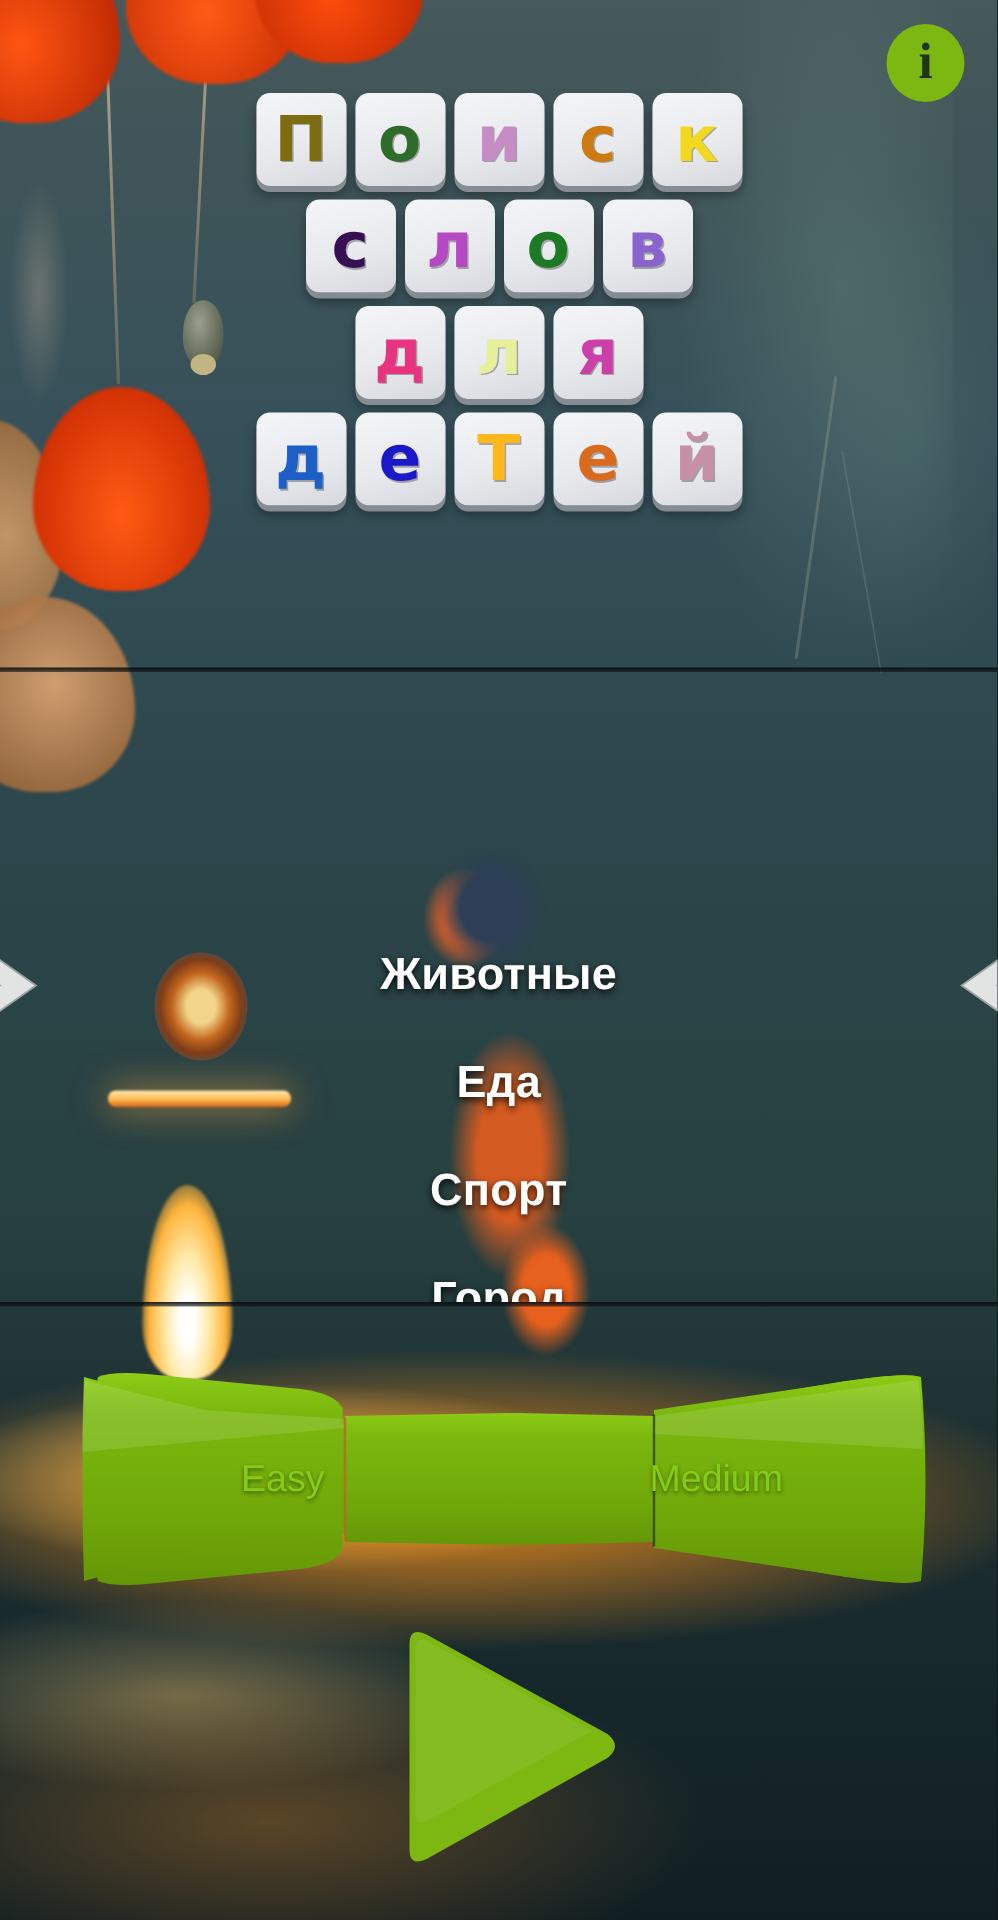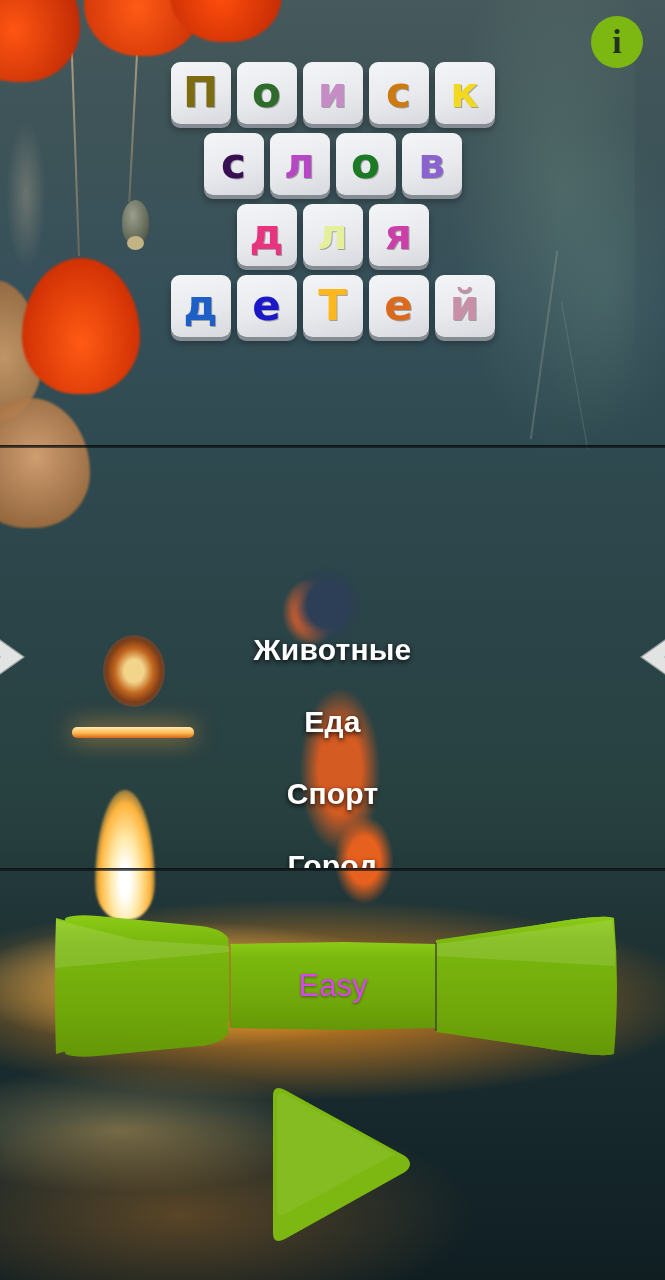--- a/index.html
+++ b/index.html
@@ -171,22 +171,22 @@
     width: 578px; height: 148px;
   }
   .difficulty svg { position: absolute; inset: 0; display:block; }
   .diff-labels {
     position: absolute; inset: 0;
     display: flex;
   }
   .diff-label {
     flex: 1;
     display: flex; align-items: center; justify-content: center;
-    color: #d946ef;
-    font-size: 31px;
+    color: #84cc16;
+    font-size: 25px;
     font-family: "Liberation Sans", sans-serif;
     text-shadow: 0 1px 3px rgba(0,0,0,.45);
     cursor: pointer;
     user-select: none;
   }
 
   
   .play-btn {
     position: absolute; left: 255px; top: 1082px;
     width: 160px; height: 165px;
@@ -296,20 +296,21 @@
       <path d="M392 30 L500 12 Q560 2 568 6 Q574 74 568 142 Q560 146 500 136 L392 118 Z" fill="url(#gseg)"></path>
 
       <path d="M12 8 Q10 40 11 56 L186 40 L186 34 L92 28 Z" fill="rgba(255,255,255,.12)"></path>
       <path d="M392 32 L568 8 Q572 38 571 54 L392 44 Z" fill="rgba(255,255,255,.12)"></path>
 
       <line x1="186" y1="33" x2="186" y2="115" stroke="#b06a22" stroke-width="1.6" opacity=".75"></line>
       <line x1="392" y1="31" x2="392" y2="119" stroke="#2c3430" stroke-width="1.6" opacity=".75"></line>
     </svg>
     <div class="diff-labels">
       <div class="diff-label">Easy</div>
+      <div class="diff-label">Medium</div>
     </div>
   </div>
 
   <div class="play-btn">
     <svg width="160" height="165" viewBox="0 0 160 165">
       <path d="M18 14 Q18 2 30 8 L150 74 Q160 82 150 90 L30 157 Q18 163 18 151 Z" fill="#7cb712"></path>
       <path d="M22 16 Q22 8 30 12 L140 72 L30 132 Q22 136 22 128 Z" fill="rgba(255,255,255,.07)"></path>
     </svg>
   </div>
 

